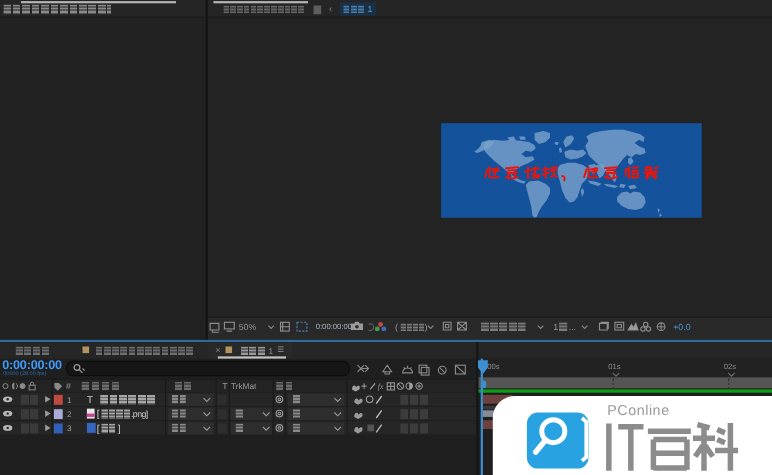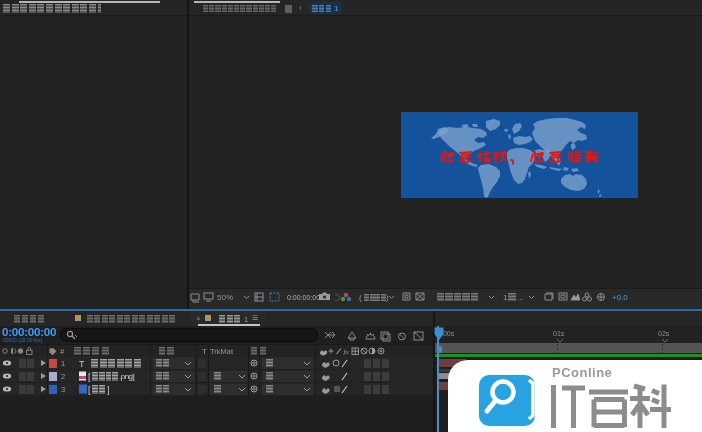--- a/index.html
+++ b/index.html
@@ -378,21 +378,21 @@
   </svg>
 <div class="a" style="left:438px;top:345.5px;width:4px;height:7.5px;background:#3d8fd1;border-radius:2px"></div>
 
 <div class="a" style="left:448px;top:360px;width:254px;height:72px;background:#ffffff;border-radius:20px 0 0 0"></div>
 <div class="a" style="left:479px;top:375px;width:56px;height:51px;background:#29a2e2;border-radius:10px"></div>
 <svg class="a" style="left:479px;top:375px" width="58" height="51">
   <circle cx="24" cy="17" r="10.5" fill="none" stroke="#fff" stroke-width="4.5"></circle>
   <path d="M17,25 L8,36" stroke="#fff" stroke-width="5" stroke-linecap="round"></path>
   <path d="M50,5 l4,3.5 v32 l-4,3.5" fill="none" stroke="#fff" stroke-width="3.5"></path>
 </svg>
-<div class="t" style="left:552px;top:365px;font-size:13px;font-weight:bold;color:#9a9a9a;letter-spacing:.5px">PConline</div>
+<div class="t" style="left:552px;top:365px;font-size:13px;font-weight:normal;color:#9a9a9a;letter-spacing:.5px">PConline</div>
 <svg class="a" style="left:548px;top:381px" width="130" height="50" viewBox="0 0 130 50">
 <g stroke="#8c8c8c" stroke-width="5" fill="none">
   <path d="M5.5,4 V47"></path>
   <path d="M14,7 H37 M25.5,7 V47"></path>
   <path d="M41,11 H80 M46,18.5 H76.5 M46,18.5 V46 M76.5,18.5 V46 M46,44.5 H76.5 M46,31 H76.5"></path>
   <path d="M86,5 L97,8 M92,5 V47 M82,17.5 H102 M91,24 L84,34 M93,24 L100,34"></path>
   <path d="M116,3.5 V47 M104,9.5 L111,12.5 M104,18.5 L111,21.5 M102,28.5 H123"></path>
 </g>
 </svg>
 

